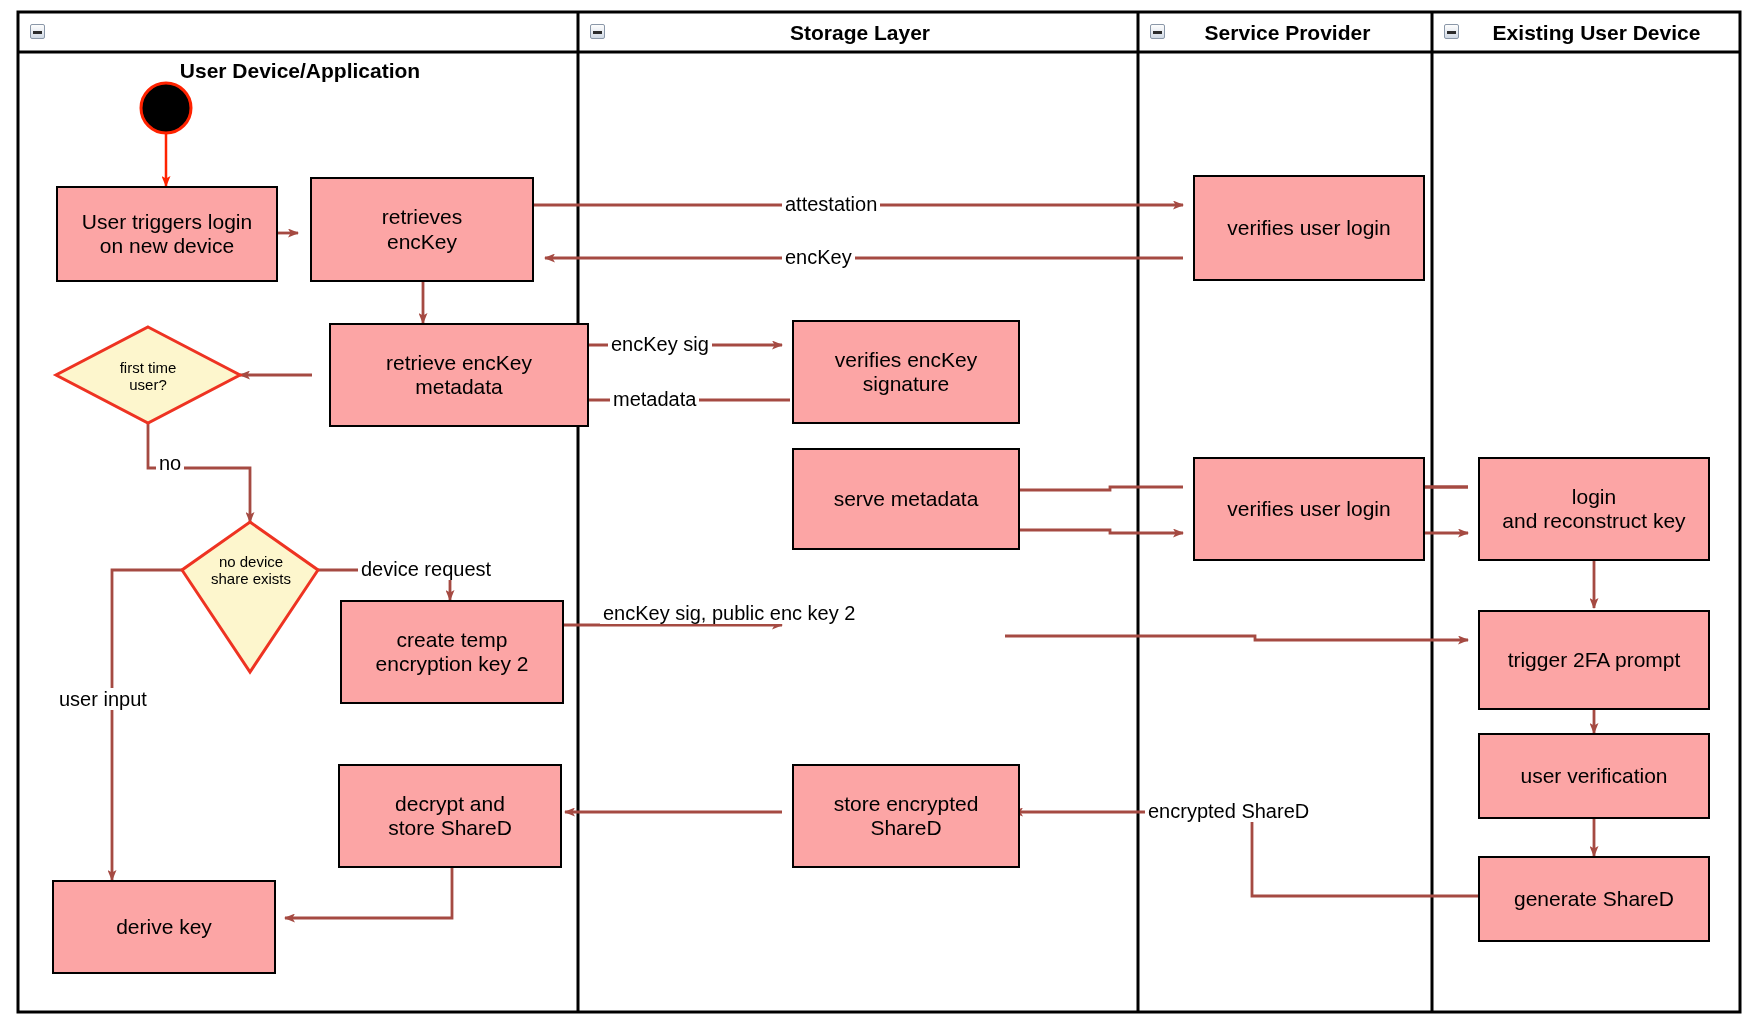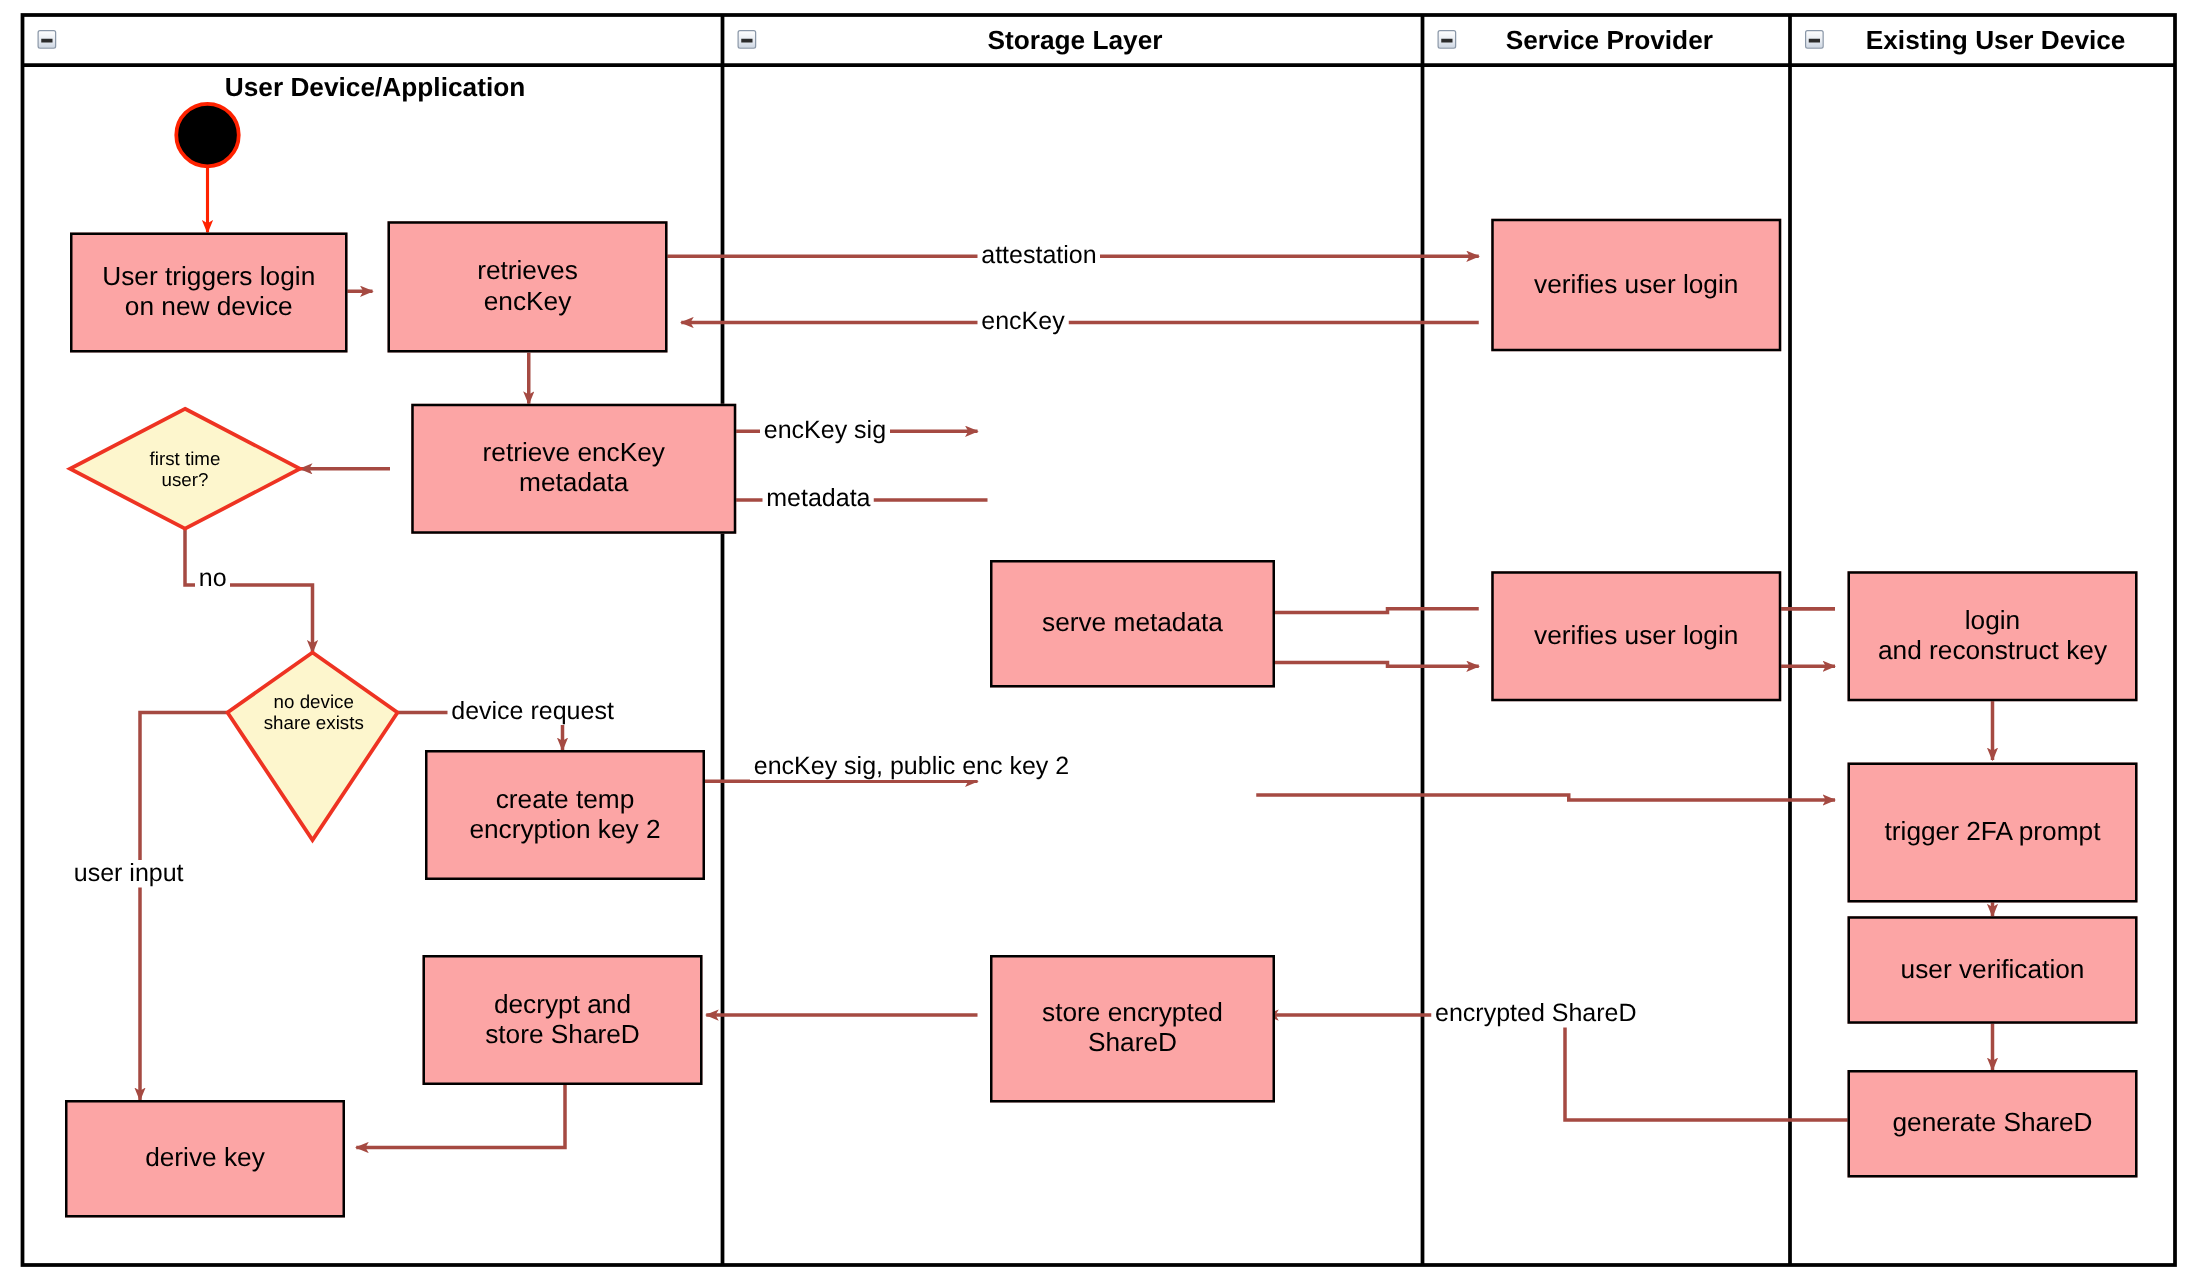--- a/index.html
+++ b/index.html
@@ -201,35 +201,37 @@
 share exists</div>
 
   <div class="node" style="left:340px; top:600px; width:224px; height:104px;">create temp
 encryption key 2</div>
 
   <div class="node" style="left:338px; top:764px; width:224px; height:104px;">decrypt and
 store ShareD</div>
 
   <div class="node" style="left:52px;  top:880px; width:224px; height:94px;">derive key</div>
 
+  <div class="node" style="left:792px; top:320px; width:228px; height:104px;">verifies encKey
+signature</div>
 
   <div class="node" style="left:792px; top:448px; width:228px; height:102px;">serve metadata</div>
 
 
-  <div class="node" style="left:792px; top:764px; width:228px; height:118px;">store encrypted
+  <div class="node" style="left:792px; top:764px; width:228px; height:104px;">store encrypted
 ShareD</div>
 
   <div class="node" style="left:1193px; top:175px; width:232px; height:106px;">verifies user login</div>
 
   <div class="node" style="left:1193px; top:457px; width:232px; height:104px;">verifies user login</div>
 
   <div class="node" style="left:1478px; top:457px; width:232px; height:104px;">login
 and reconstruct key</div>
 
-  <div class="node" style="left:1478px; top:610px; width:232px; height:112px;">trigger 2FA prompt</div>
+  <div class="node" style="left:1478px; top:610px; width:232px; height:100px;">trigger 2FA prompt</div>
 
   <div class="node" style="left:1478px; top:733px; width:232px; height:86px;">user verification</div>
 
   <div class="node" style="left:1478px; top:856px; width:232px; height:86px;">generate ShareD</div>
 
   <div class="edge-label" style="left:782px; top:193px;">attestation</div>
 
   <div class="edge-label" style="left:782px; top:246px;">encKey</div>
 
   <div class="edge-label" style="left:608px; top:333px;">encKey sig</div>

